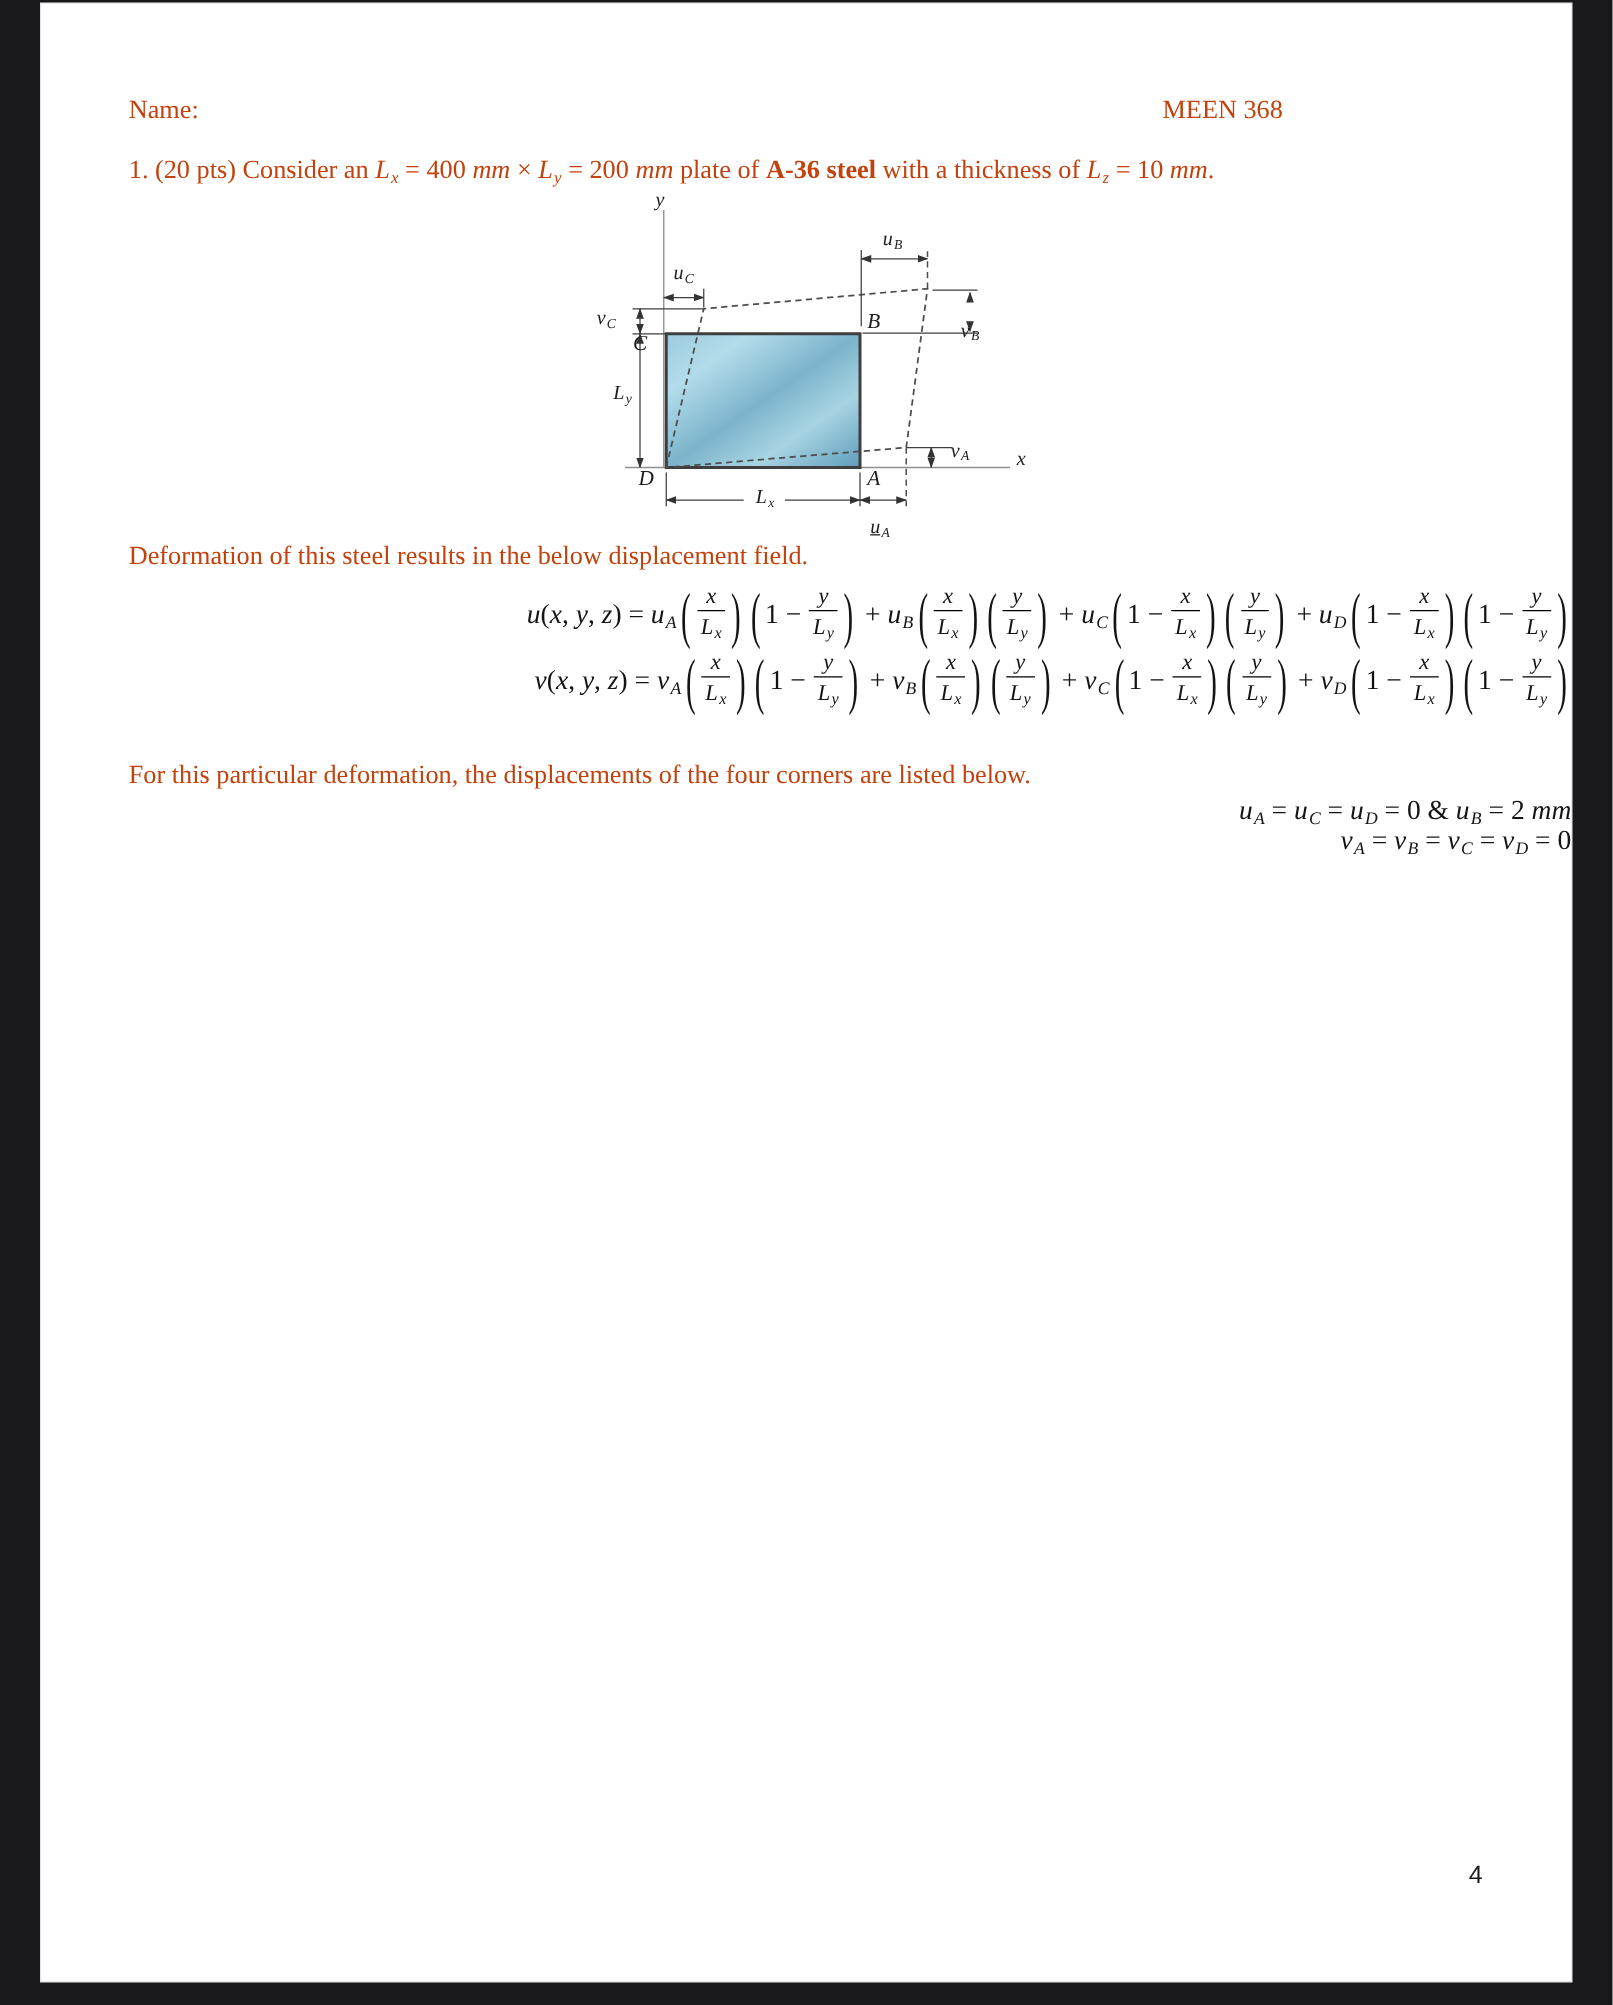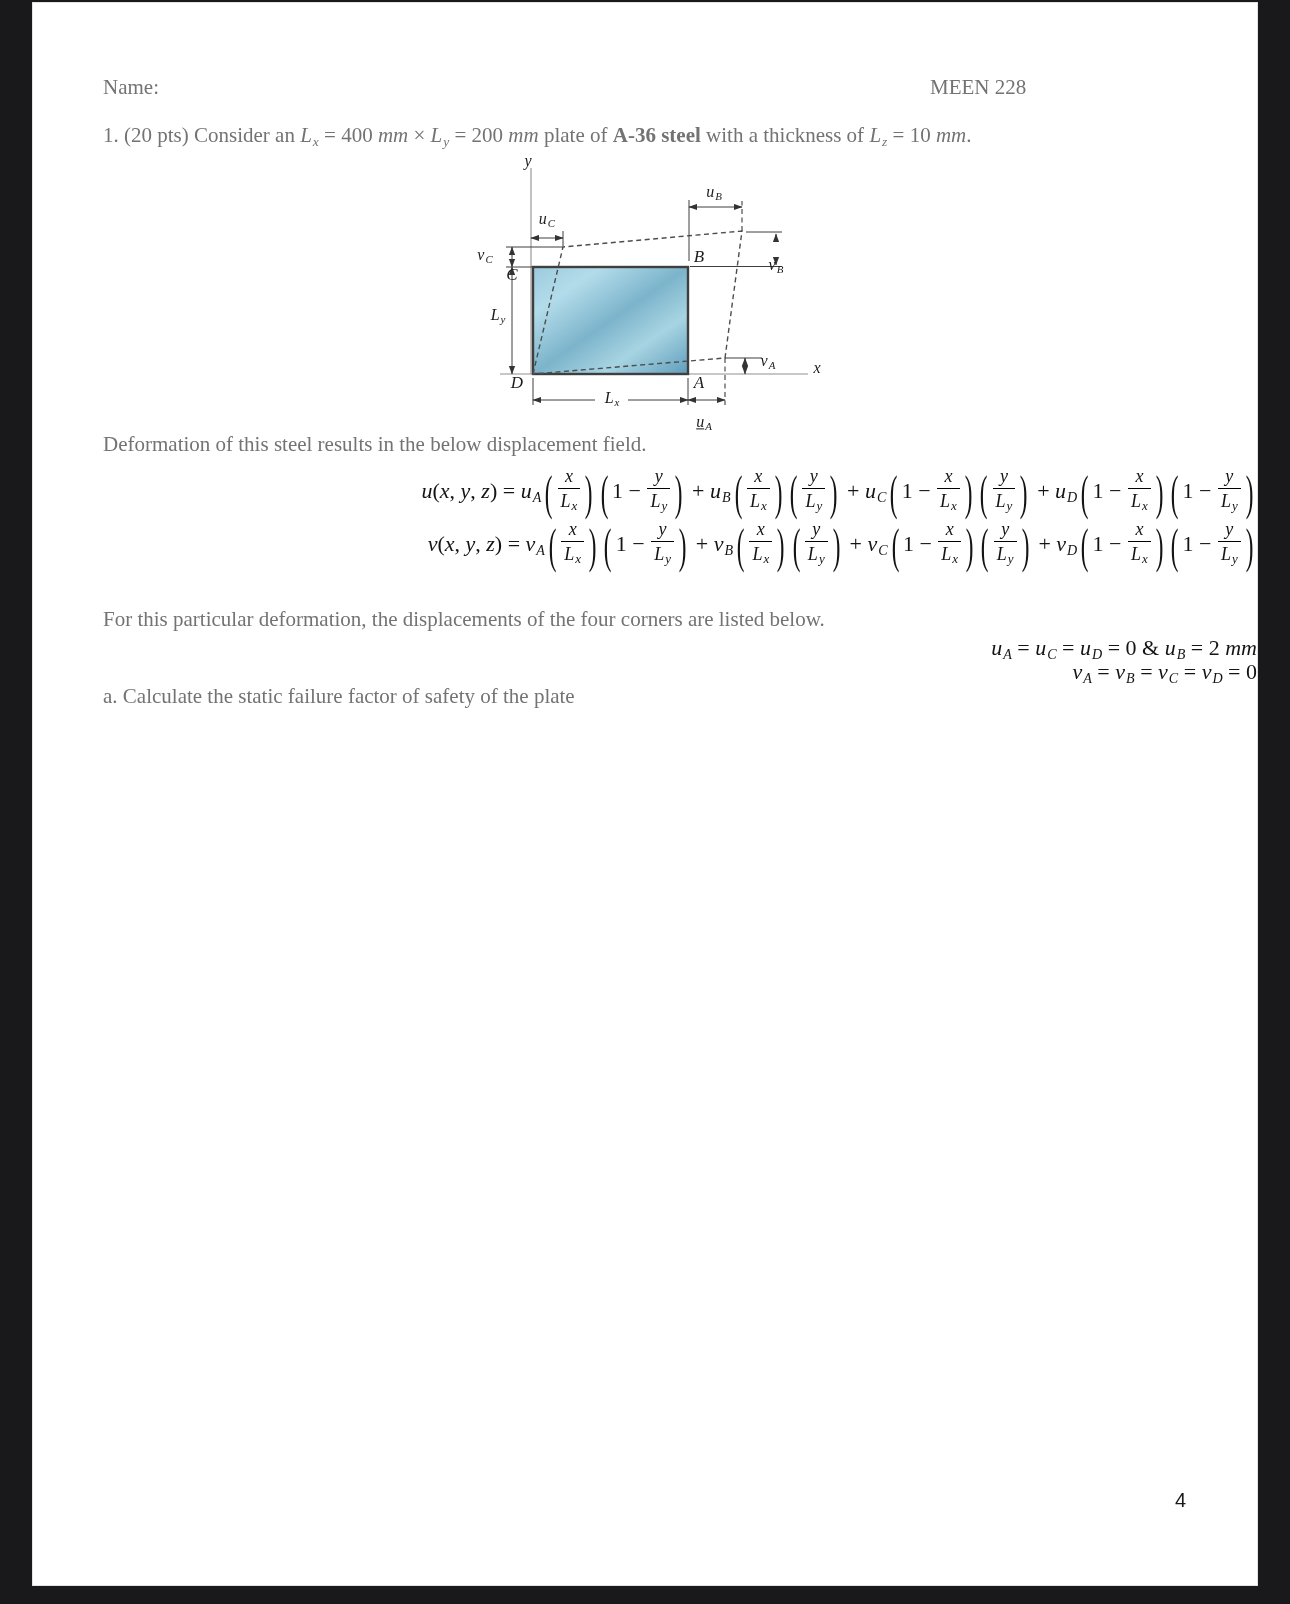--- a/index.html
+++ b/index.html
@@ -7,21 +7,21 @@
     width:1290px; height:1604px; position:relative;
     background:#19191b;
     font-family:"Liberation Serif", serif;
     overflow:hidden;
   }
   .page {
     position:absolute; left:33px; top:3px; width:1224px; height:1582px;
     background:#ffffff; box-shadow:0 0 0 1px #e3e3e3;
   }
   .abs { position:absolute; }
-  .textline { font-size:21px; color:#737373; white-space:nowrap; }
+  .textline { font-size:21px; color:#c2410c; white-space:nowrap; }
   .eq-line {
     position:absolute; left:0; width:100%; text-align:right;
     font-size:22px; color:#141414; white-space:nowrap; height:64px; line-height:64px;
   }
   .eq-line * { line-height:normal; }
   .small-eq { height:30px; line-height:30px; }
   .tk-it { font-style:italic; }
   .tk-b  { font-weight:bold; }
   .tk-sub { font-style:italic; font-size:64%; vertical-align:-0.3em; margin-left:1px; }
   .tk-open, .tk-close {
@@ -48,21 +48,21 @@
   .flabel .tk-sub { font-size:68%; }
   .corner { font-size:17px; }
   .pagenum { font-family:"Liberation Sans", sans-serif; font-size:20px; color:#1a1a1a; }
 </style>
 </head>
 <body>
 
 <div class="page">
 
   <span class="abs textline" style="left:70px; top:72px;">Name:</span>
-  <span class="abs textline" style="left:897px; top:72px;">MEEN 228</span>
+  <span class="abs textline" style="left:897px; top:72px;">MEEN 368</span>
 
   <span class="abs textline" style="left:70px; top:120px;"><span class="tk-txt">1. (20 pts) Consider an </span><span class="tk-it">L</span><span class="tk-sub">x</span><span class="tk-txt"> = 400 </span><span class="tk-it">mm</span><span class="tk-txt"> × </span><span class="tk-it">L</span><span class="tk-sub">y</span><span class="tk-txt"> = 200 </span><span class="tk-it">mm</span><span class="tk-txt"> plate of </span><span class="tk-b">A-36 steel</span><span class="tk-txt"> with a thickness of </span><span class="tk-it">L</span><span class="tk-sub">z</span><span class="tk-txt"> = 10 </span><span class="tk-it">mm</span><span class="tk-txt">.</span></span>
 
   <div class="figure">
     <svg width="400" height="285" viewBox="0 0 400 285">
       <defs>
         <linearGradient id="pg" x1="0%" y1="0%" x2="100%" y2="100%">
           <stop offset="0%" stop-color="#9ccbdd"></stop>
           <stop offset="22%" stop-color="#b3dcea"></stop>
           <stop offset="50%" stop-color="#7cb4cb"></stop>
@@ -179,16 +179,15 @@
         <span class="fden">L<span class="tk-sub">x</span></span>
       </span><span class="tk-close">)</span><span class="tk-open">(</span><span class="tk-txt">1 − </span><span class="frac">
         <span class="fnum">y</span>
         <span class="fden">L<span class="tk-sub">y</span></span>
       </span><span class="tk-close">)</span></div>
 
   <span class="abs textline" style="left:70px; top:604px;">For this particular deformation, the displacements of the four corners are listed below.</span>
   <div class="eq-line small-eq" style="top:630px;"><span class="tk-it">u</span><span class="tk-sub">A</span><span class="tk-txt"> = </span><span class="tk-it">u</span><span class="tk-sub">C</span><span class="tk-txt"> = </span><span class="tk-it">u</span><span class="tk-sub">D</span><span class="tk-txt"> = 0 &amp; </span><span class="tk-it">u</span><span class="tk-sub">B</span><span class="tk-txt"> = 2 </span><span class="tk-it">mm</span></div>
   <div class="eq-line small-eq" style="top:654px;"><span class="tk-it">v</span><span class="tk-sub">A</span><span class="tk-txt"> = </span><span class="tk-it">v</span><span class="tk-sub">B</span><span class="tk-txt"> = </span><span class="tk-it">v</span><span class="tk-sub">C</span><span class="tk-txt"> = </span><span class="tk-it">v</span><span class="tk-sub">D</span><span class="tk-txt"> = 0</span></div>
 
-  <span class="abs textline" style="left:70px; top:681px;">a. Calculate the static failure factor of safety of the plate</span>
 
   <span class="abs pagenum" style="left:1142px; top:1486px;">4</span>
 </div>
 
 </body></html>

